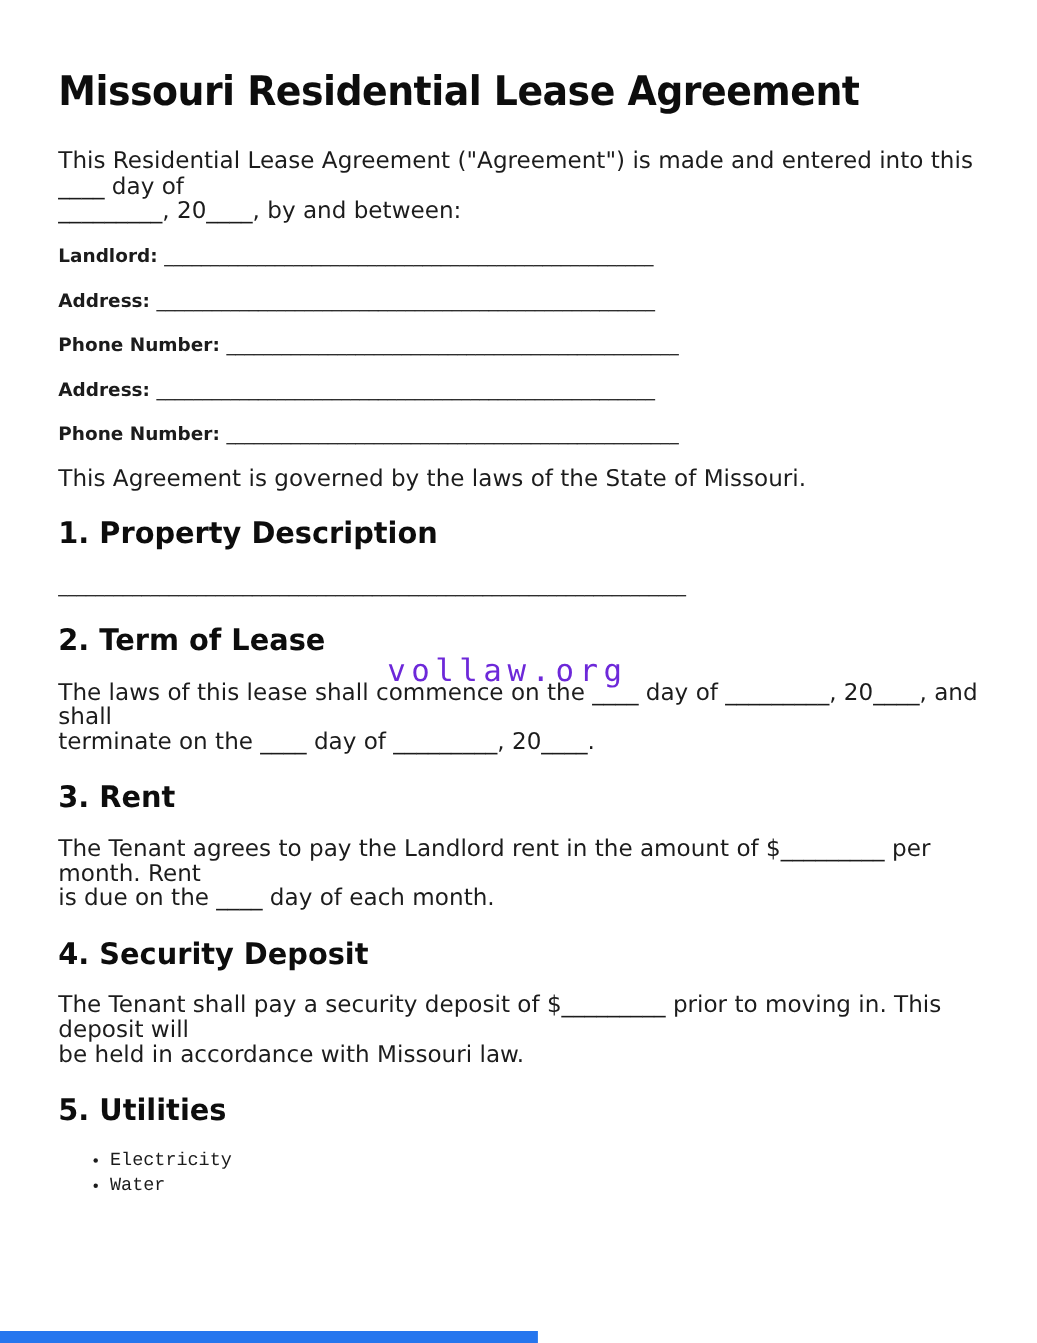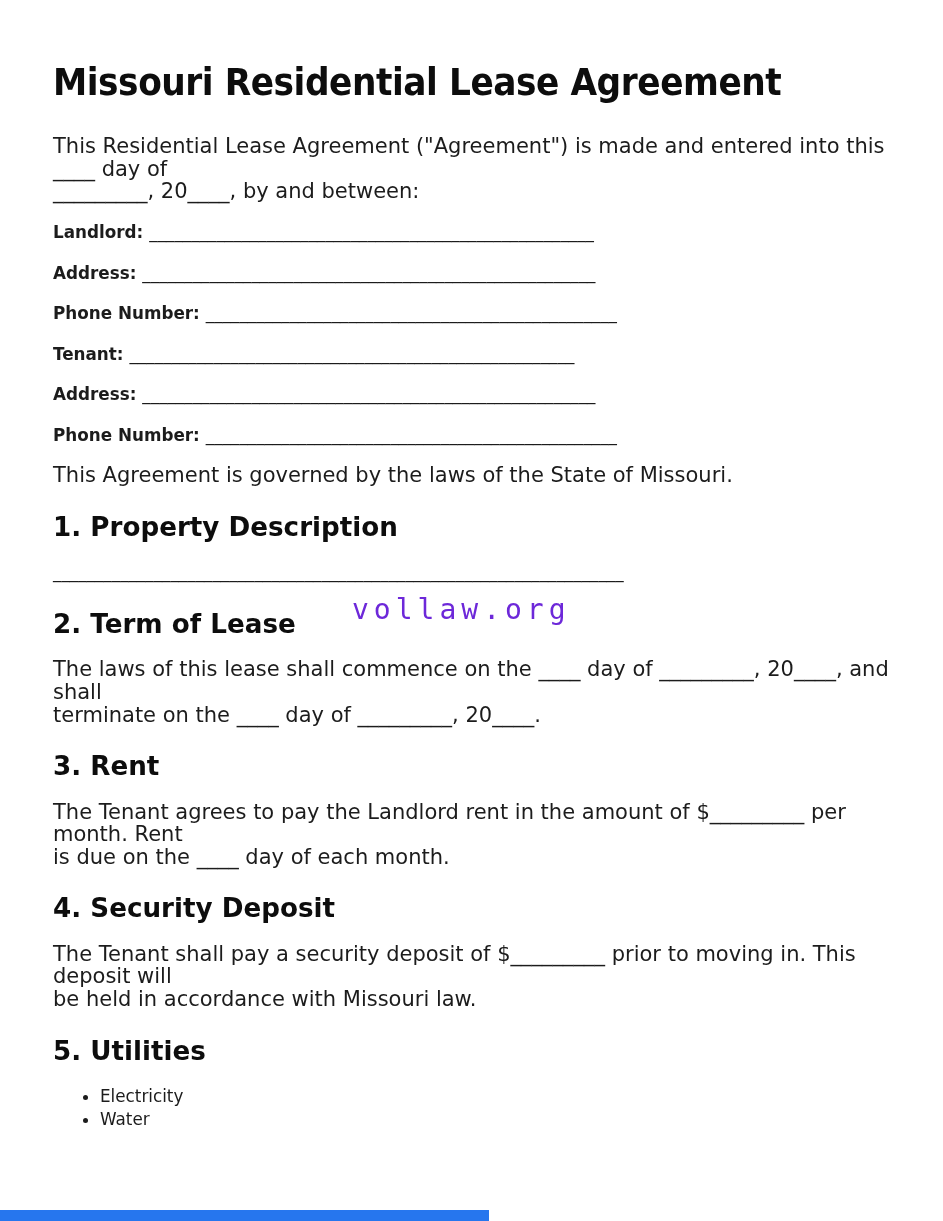--- a/index.html
+++ b/index.html
@@ -55,21 +55,21 @@
     font-size: 16.8px;
     line-height: 22.6px;
     white-space: nowrap;
   }
   ul.utility-list {
     margin: 18px 0 0 0;
     padding-left: 47px;
     font-size: 16.8px;
     line-height: 23px;
   }
-  ul.utility-list li { margin: 0; }
+  ul.utility-list li { margin: 0; font-family: Liberation Mono, monospace; }
   .watermark {
     position: absolute;
     left: 352px;
     top: 593px;
     font-family: "DejaVu Sans Mono", "Liberation Mono", monospace;
     font-size: 28px;
     letter-spacing: 5px;
     color: #6d28d9;
     white-space: nowrap;
     pointer-events: none;
@@ -93,21 +93,20 @@
     <p class="body-text">This Residential Lease Agreement ("Agreement") is made and entered into this ____ day of
 _________, 20____, by and between:</p>
 
     <p class="field-row"><span class="field-label">Landlord:</span><span class="field-blank">_____________________________________________________</span></p>
 
     <p class="field-row"><span class="field-label">Address:</span><span class="field-blank">______________________________________________________</span></p>
 
     <p class="field-row"><span class="field-label">Phone Number:</span><span class="field-blank">_________________________________________________</span></p>
 
 
-    <p class="field-row"><span class="field-label">Tenant:</span><span class="field-blank">_____________________________________________________</span></p>
 
     <p class="field-row"><span class="field-label">Address:</span><span class="field-blank">______________________________________________________</span></p>
 
     <p class="field-row"><span class="field-label">Phone Number:</span><span class="field-blank">_________________________________________________</span></p>
 
     <p class="body-text">This Agreement is governed by the laws of the State of Missouri.</p>
 
     <h2 class="sec-heading">1. Property Description</h2>
     <p class="blank-line">____________________________________________________________________</p>
 

